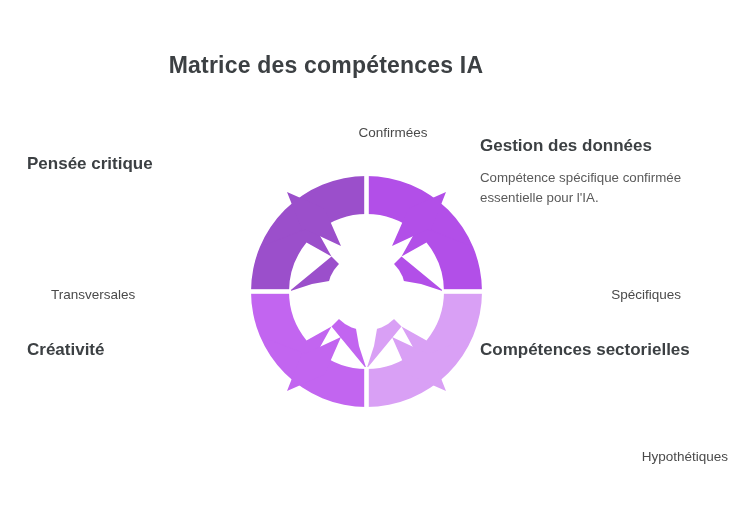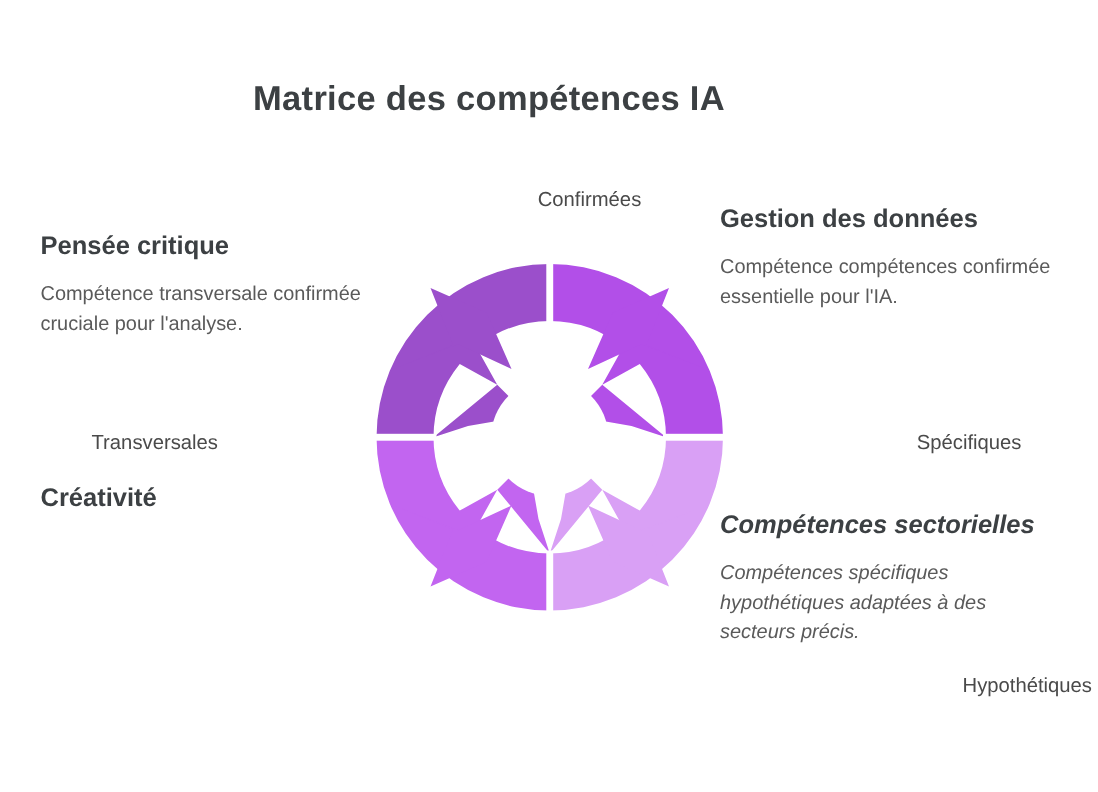--- a/index.html
+++ b/index.html
@@ -46,21 +46,21 @@
     margin-left: 27px;
   }
   #axis-bottom {
     top: 449px;
     left: 0;
     width: 728px;
     text-align: right;
   }
   #axis-left {
     top: 287px;
-    left: 61px;
+    left: 51px;
     text-align: right;
   }
   #axis-right {
     top: 287px;
     right: 51px;
     text-align: left;
   }
 
   
   .quad {
@@ -79,22 +79,22 @@
     color: #5a5a5a;
     line-height: 1.46;
     margin-top: 11px;
   }
 
   .quad.left  { left: 27px;  text-align: left; }
   .quad.right { left: 480px; text-align: left;  }
 
   #quad-tl { top: 152px; }
   #quad-tr { top: 134px; }
-  #quad-bl { top: 320px; }
-  #quad-br { top: 338px; font-style: italic; }
+  #quad-bl { top: 338px; }
+  #quad-br { top: 338px; }
 
   
   #ring-diagram {
     position: absolute;
     left: 249px;
     top: 174px;
     width: 235px;
     height: 235px;
   }
   #ring-diagram svg { display: block; }
@@ -171,28 +171,26 @@
     <rect x="115.2" y="193" width="4.6" height="42" fill="#ffffff"></rect>
     <rect x="0" y="115.2" width="42" height="4.6" fill="#ffffff"></rect>
     <rect x="193" y="115.2" width="42" height="4.6" fill="#ffffff"></rect>
 
     <circle cx="117.5" cy="117.5" r="39" fill="#ffffff"></circle>
   </svg>
 </div>
 
 <div class="quad left" id="quad-tl">
   <div class="quad-heading">Pensée critique</div>
-  <div class="quad-body">Compétence transversale confirmée cruciale pour l'analyse.</div>
 </div>
 
 <div class="quad right" id="quad-tr">
   <div class="quad-heading">Gestion des données</div>
-  <div class="quad-body">Compétence compétences confirmée essentielle pour l'IA.</div>
+  <div class="quad-body">Compétence spécifique confirmée essentielle pour l'IA.</div>
 </div>
 
 <div class="quad left" id="quad-bl">
   <div class="quad-heading">Créativité</div>
 </div>
 
 <div class="quad right" id="quad-br">
   <div class="quad-heading">Compétences sectorielles</div>
-  <div class="quad-body">Compétences spécifiques hypothétiques adaptées à des secteurs précis.</div>
 </div>
 
 </body></html>

